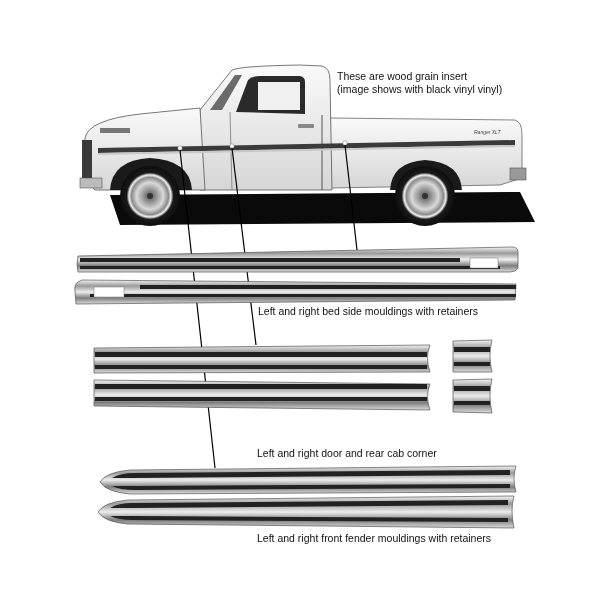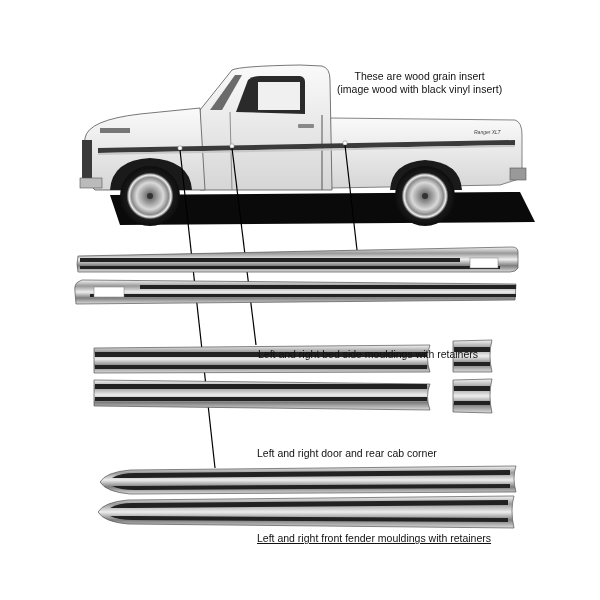--- a/index.html
+++ b/index.html
@@ -1,18 +1,18 @@
 <!DOCTYPE html>
 <html><head>
 <meta charset="utf-8">
 <style>
   html, body { margin:0; padding:0; background:#ffffff; }
   body { width:600px; height:600px; position:relative; overflow:hidden; font-family:"Liberation Sans", sans-serif; }
   .canvas { position:absolute; left:0; top:0; width:600px; height:600px; }
-  .label { position:absolute; font-size:10.5px; line-height:13px; color:#111111; white-space:nowrap;text-align:center; }
+  .label { position:absolute; font-size:10.5px; line-height:13px; color:#111111; white-space:nowrap; }
   .label span { display:block; }
   svg text { font-family:"Liberation Sans", sans-serif; }
 </style>
 </head>
 <body>
 
 <div class="canvas">
 <svg width="600" height="600" viewBox="0 0 600 600">
   <defs>
     <linearGradient id="chrome" x1="0" y1="0" x2="0" y2="1">
@@ -122,27 +122,27 @@
 
     <path d="M98 512 Q104 502 128 500 L514 496 Q510 510 514 528 L128 524 Q104 522 98 512 Z" fill="url(#chrome)" stroke="#555" stroke-width="0.7"></path>
     <path d="M110 508 Q118 503 133 503 L508 500 L508 505 L133 508 Z" fill="#222"></path>
     <path d="M110 516 Q118 520 133 520 L508 522 L508 518 L133 516 Z" fill="#222"></path>
   </g>
 </svg>
 
   
   <div class="label" style="left:337px; top:70px;">
     <span>These are wood grain insert</span>
-    <span>(image wood with black vinyl insert)</span>
+    <span>(image shows with black vinyl vinyl)</span>
   </div>
 
-  <div class="label" style="left:258px; top:305px;margin-top:43px;">
+  <div class="label" style="left:258px; top:305px;">
     <span>Left and right bed side mouldings with retainers</span>
   </div>
 
   <div class="label" style="left:257px; top:431px;margin-top:16px;">
     <span>Left and right door and rear cab corner</span>
   </div>
 
-  <div class="label" style="left:257px; top:532px;text-decoration:underline;">
+  <div class="label" style="left:257px; top:532px;">
     <span>Left and right front fender mouldings with retainers</span>
   </div>
 </div>
 
 </body></html>

